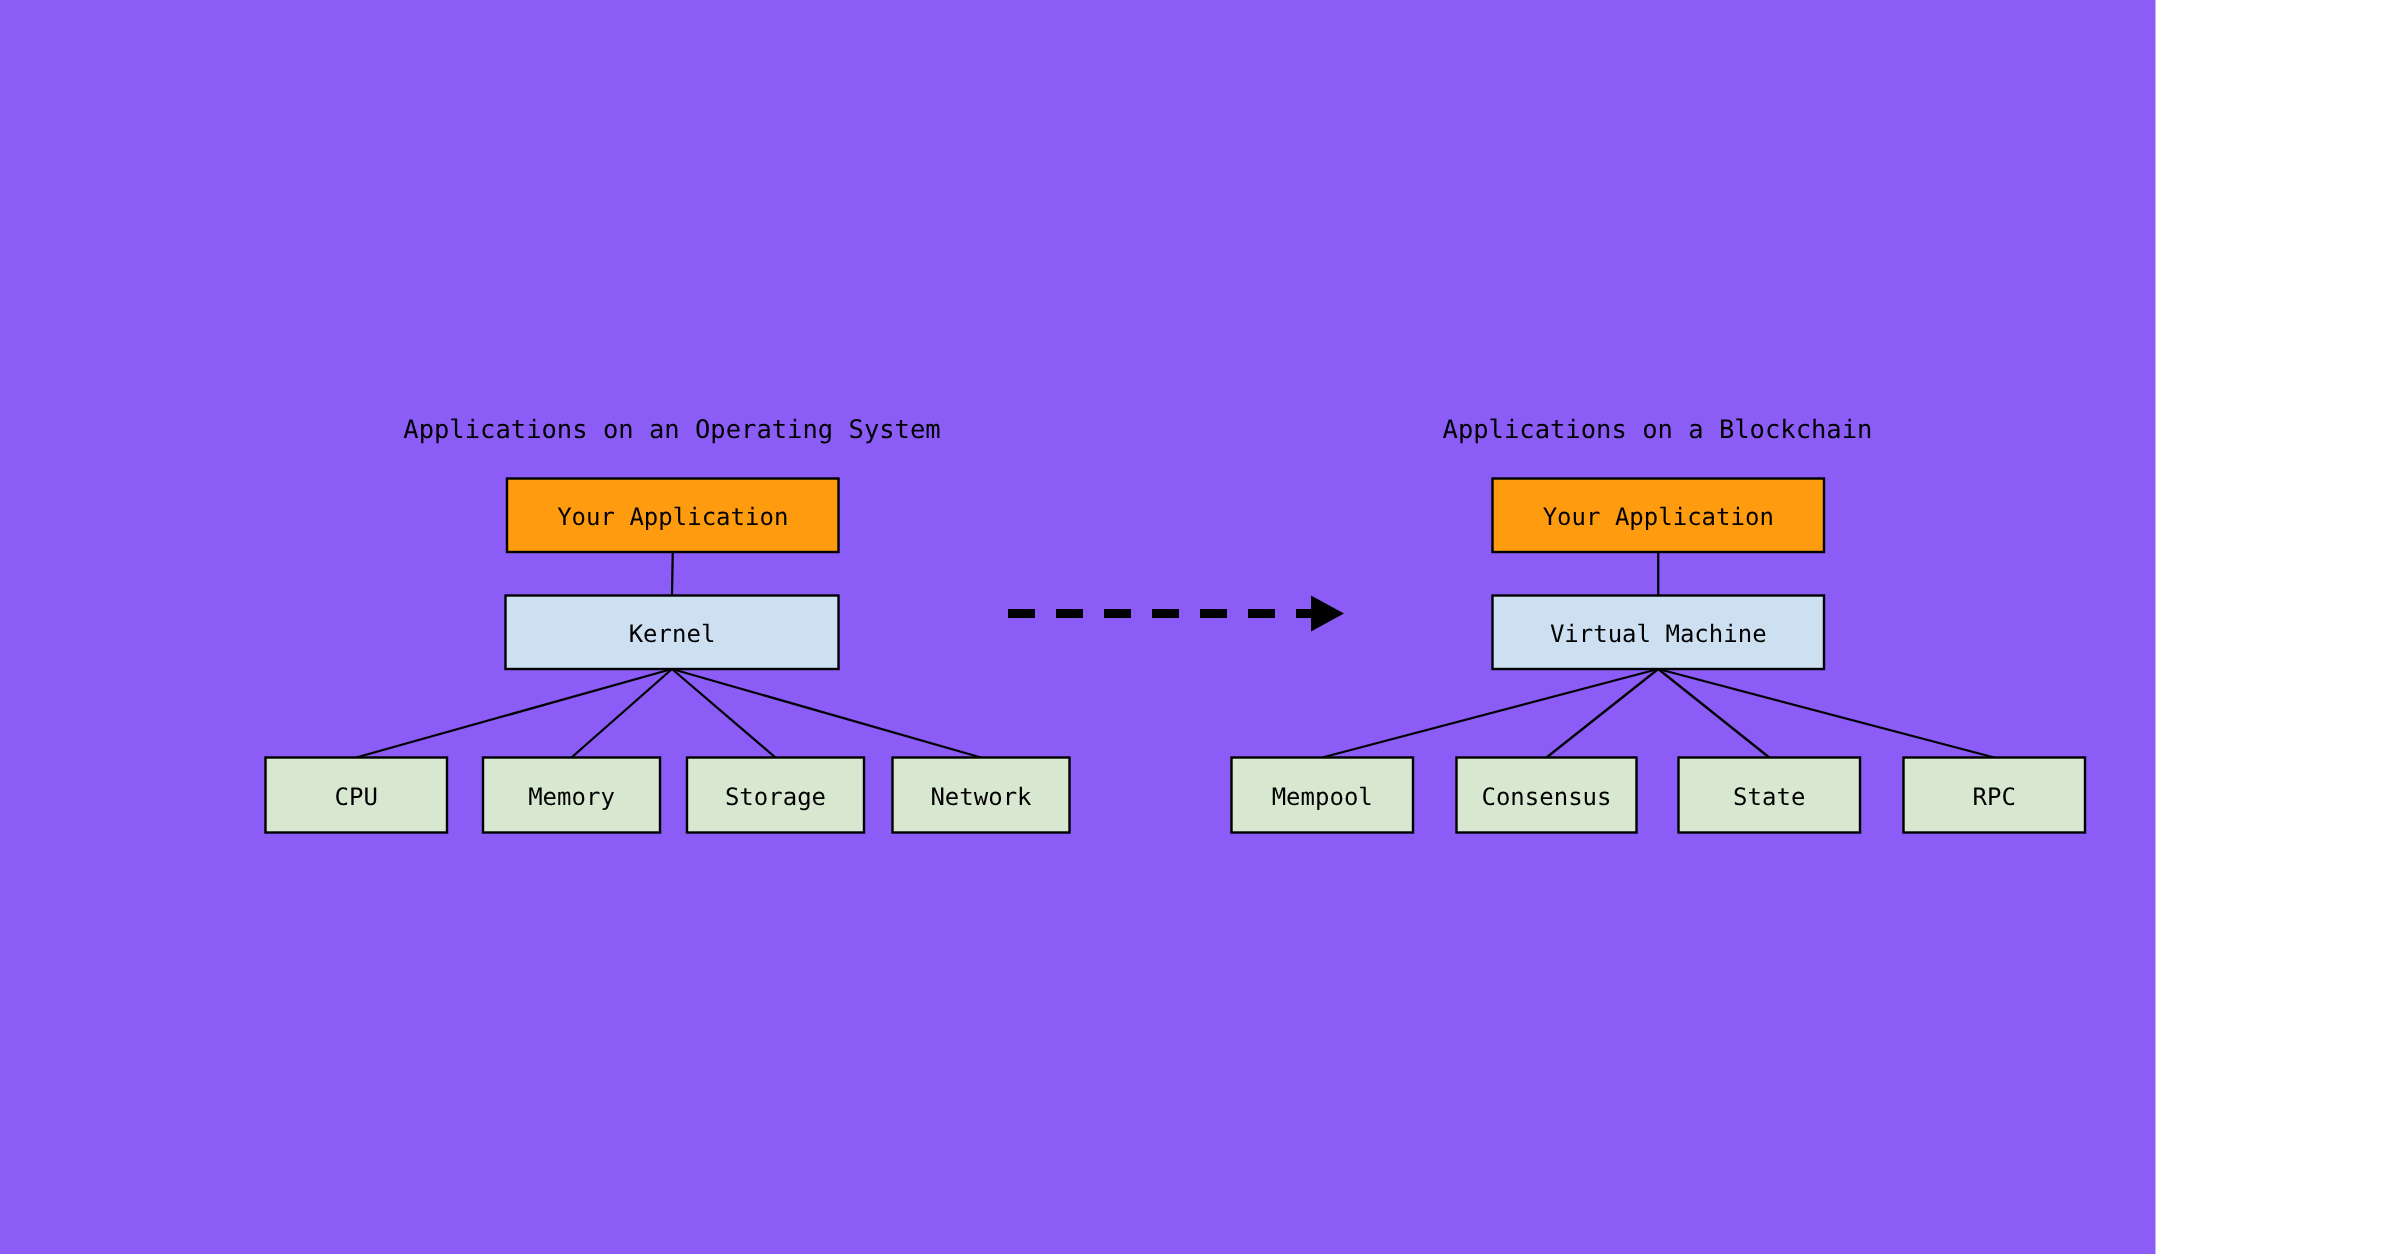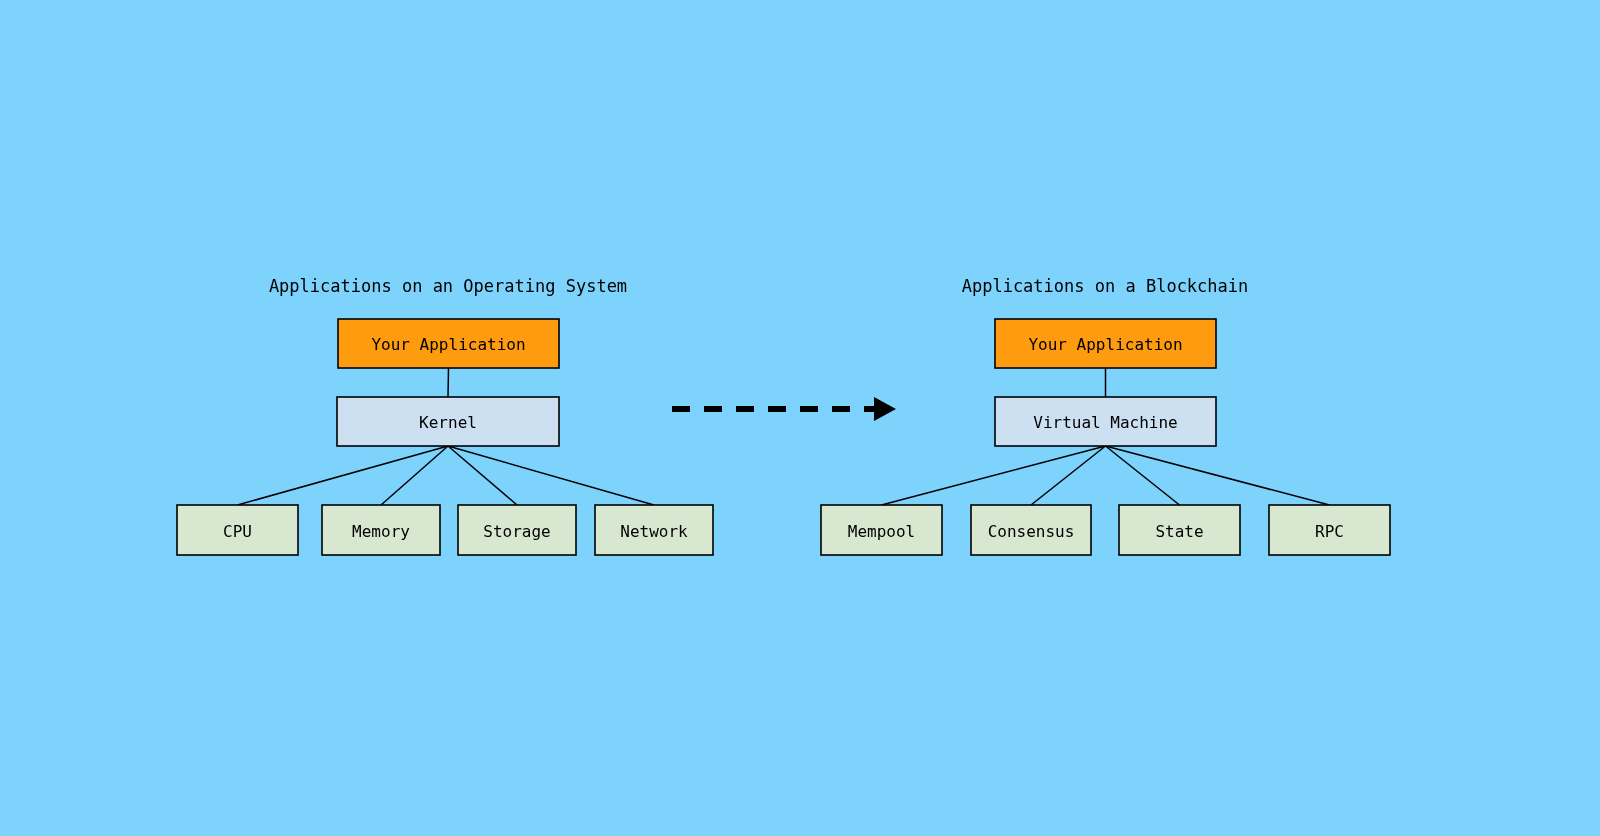--- a/index.html
+++ b/index.html
@@ -9,23 +9,23 @@
     background: #ffffff;
   }
   body {
     width: 1600px;
     height: 836px;
     overflow: hidden;
     font-family: "DejaVu Sans Mono", "Liberation Mono", monospace;
   }
   #diagram-root {
     position: relative;
-    width: 1600px;
+    width: 1437px;
     height: 836px;
-    background: #7dd3fc;
+    background: #8b5cf6;
   }
   svg.canvas {
     position: absolute;
     top: 0;
     left: 0;
     width: 1600px;
     height: 836px;
     display: block;
   }
   .cluster-title {

